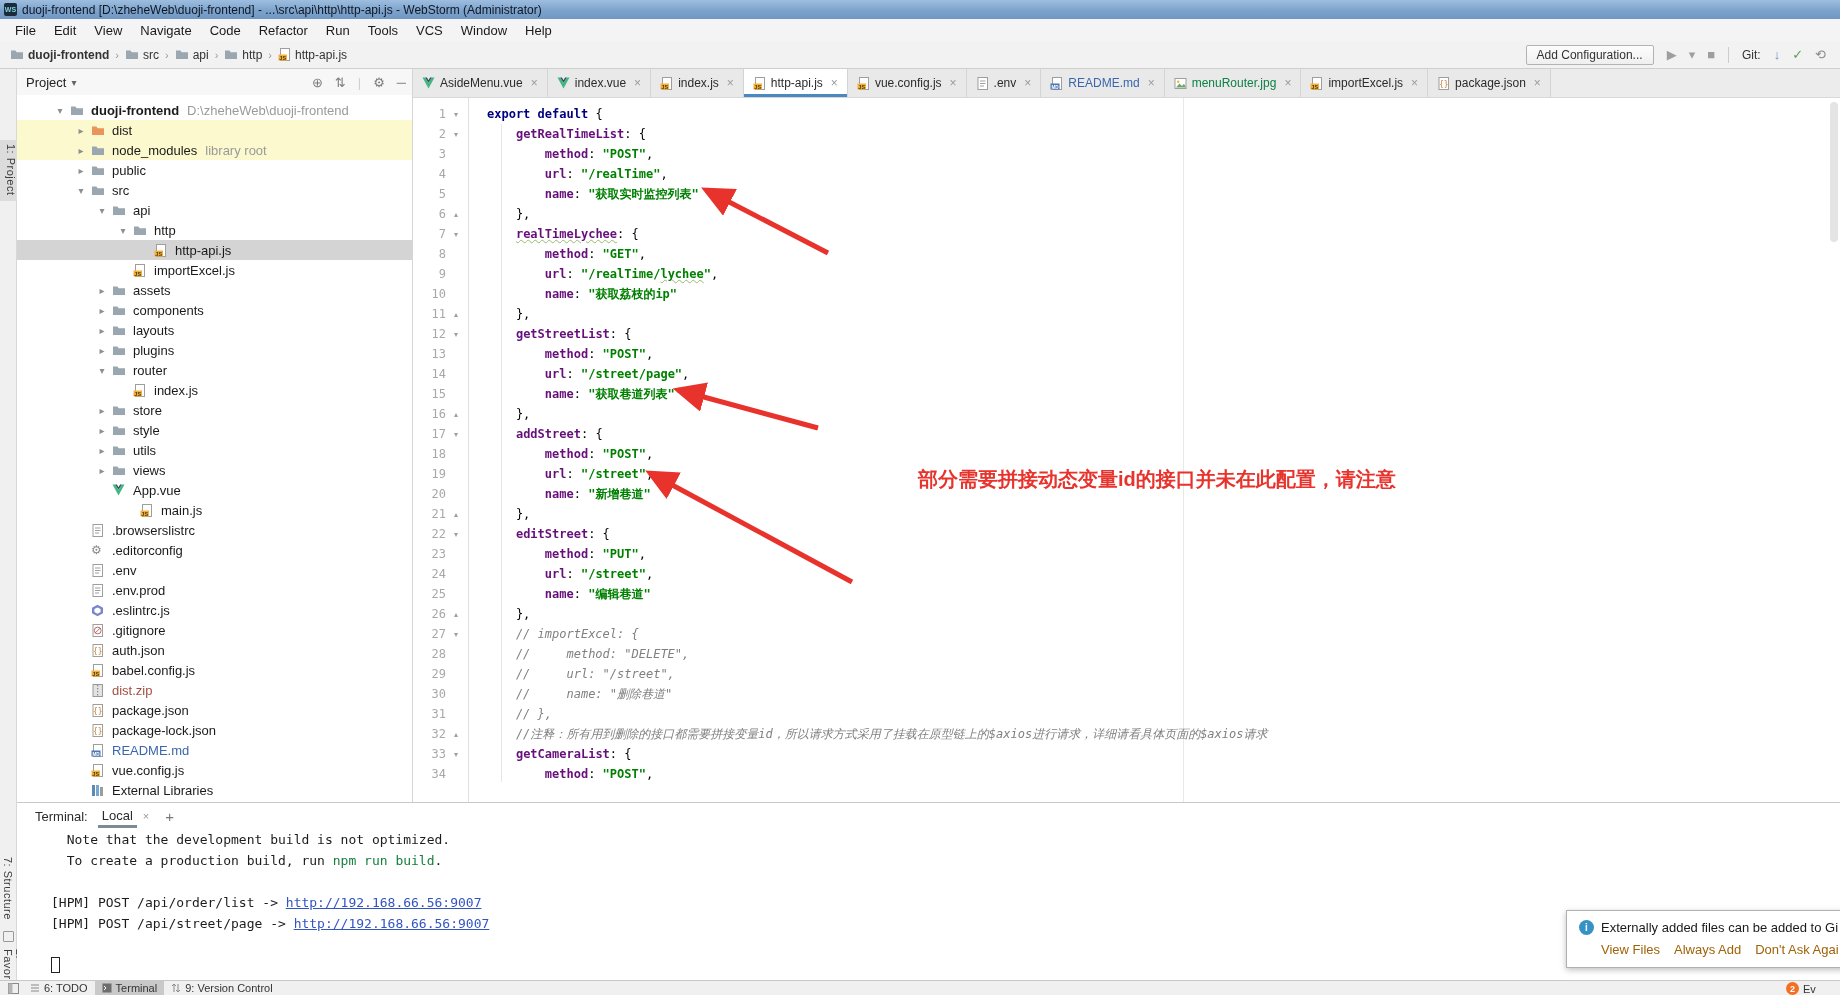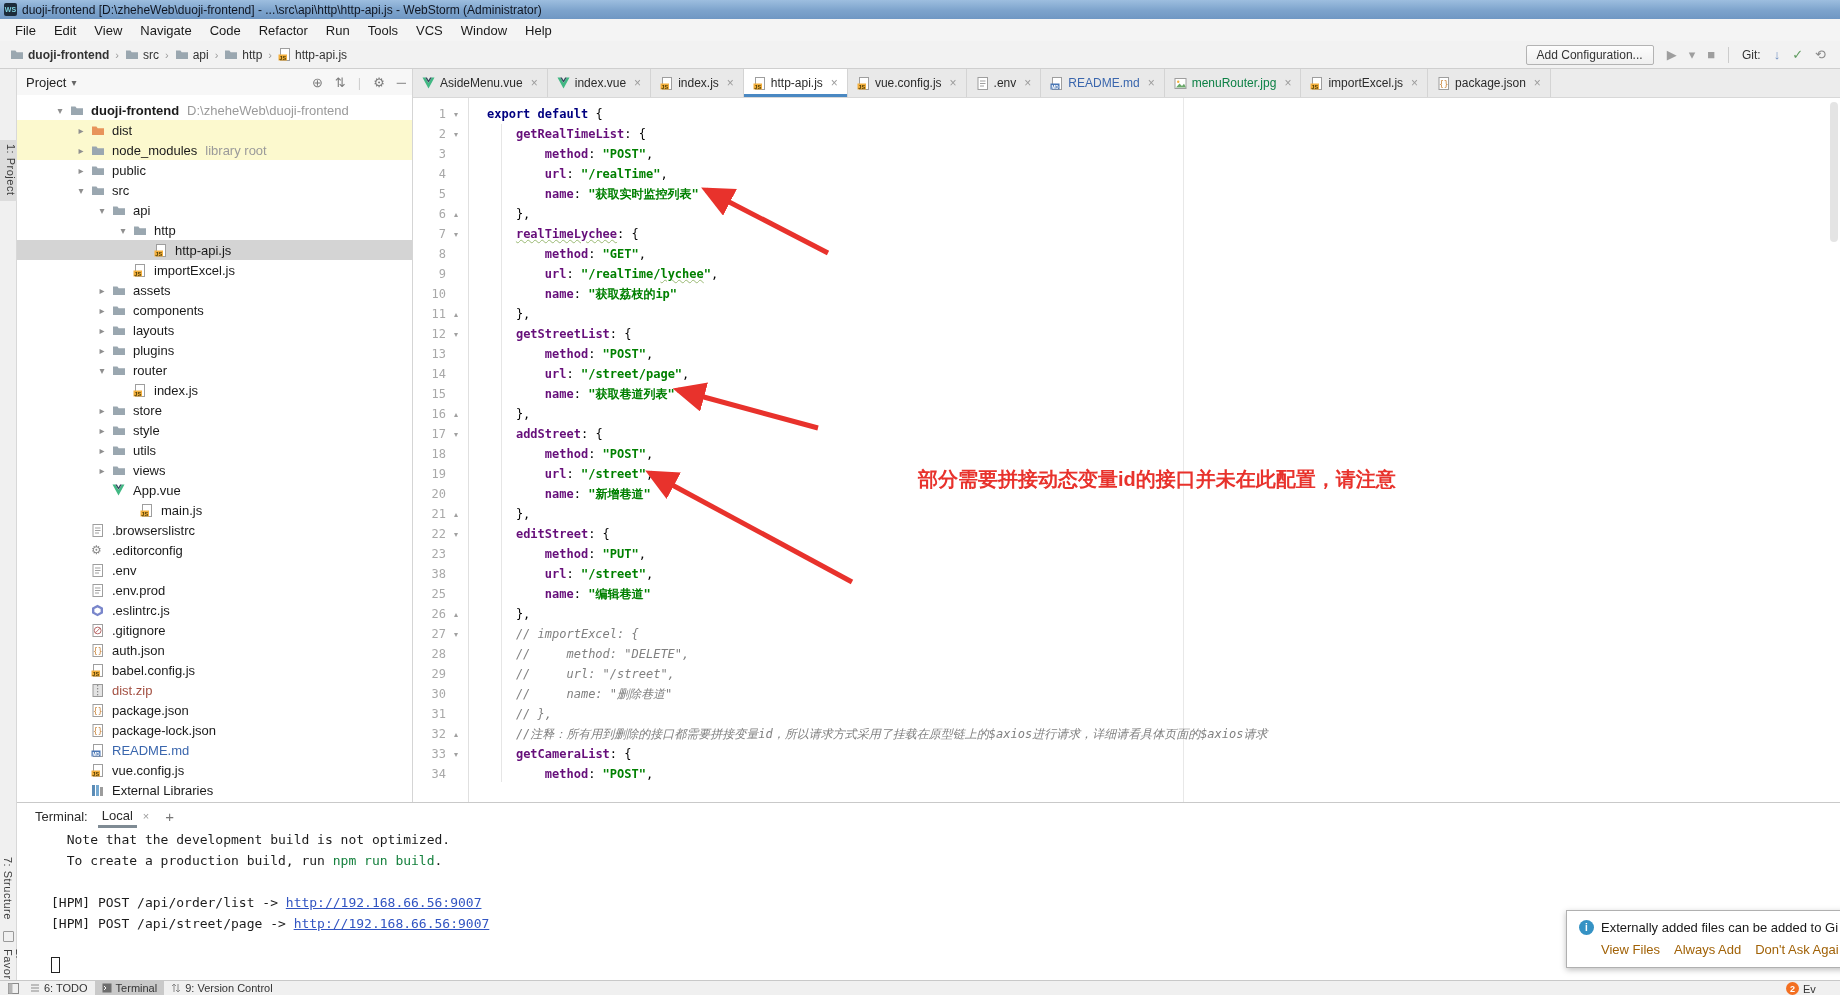--- a/index.html
+++ b/index.html
@@ -741,21 +741,21 @@
       </div>
       <div class="g-row">
         <span class="g-num">22</span>
         <span class="g-fold">▾</span>
       </div>
       <div class="g-row">
         <span class="g-num">23</span>
         <span class="g-fold"></span>
       </div>
       <div class="g-row">
-        <span class="g-num">38</span>
+        <span class="g-num">24</span>
         <span class="g-fold"></span>
       </div>
       <div class="g-row">
         <span class="g-num">25</span>
         <span class="g-fold"></span>
       </div>
       <div class="g-row">
         <span class="g-num">26</span>
         <span class="g-fold">▴</span>
       </div>

